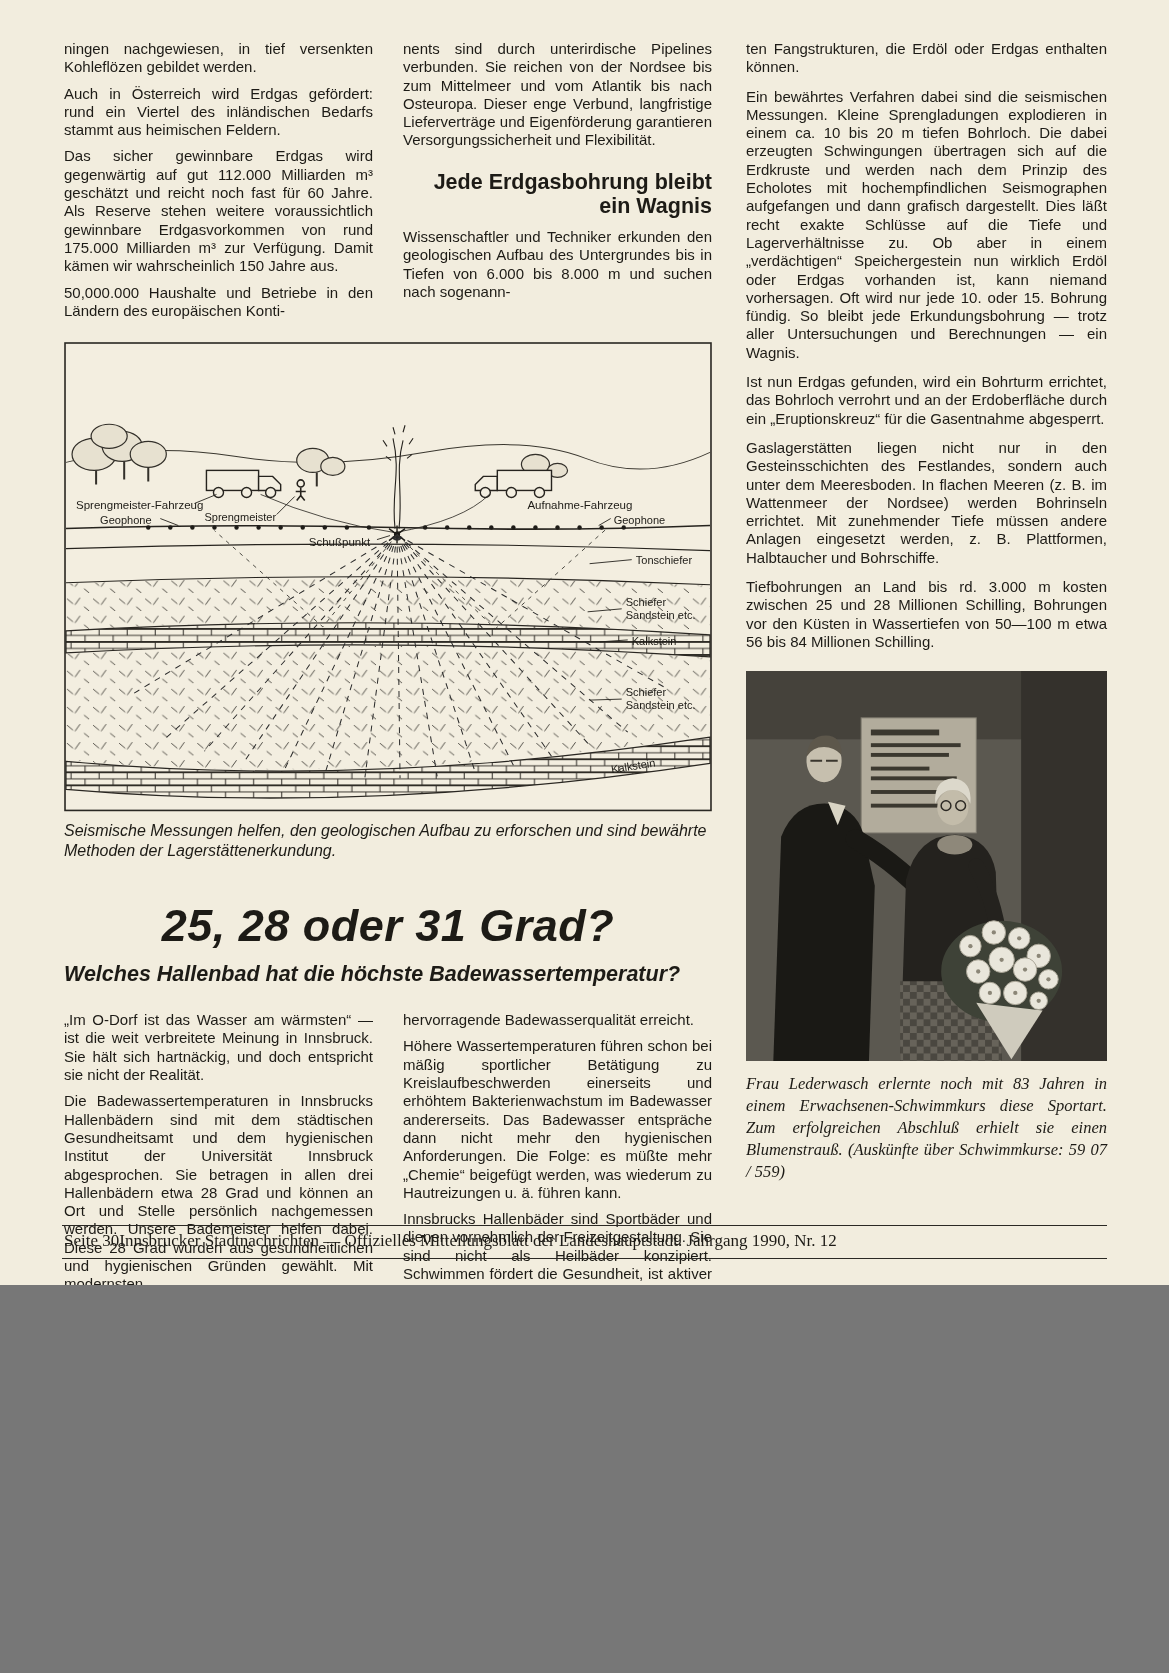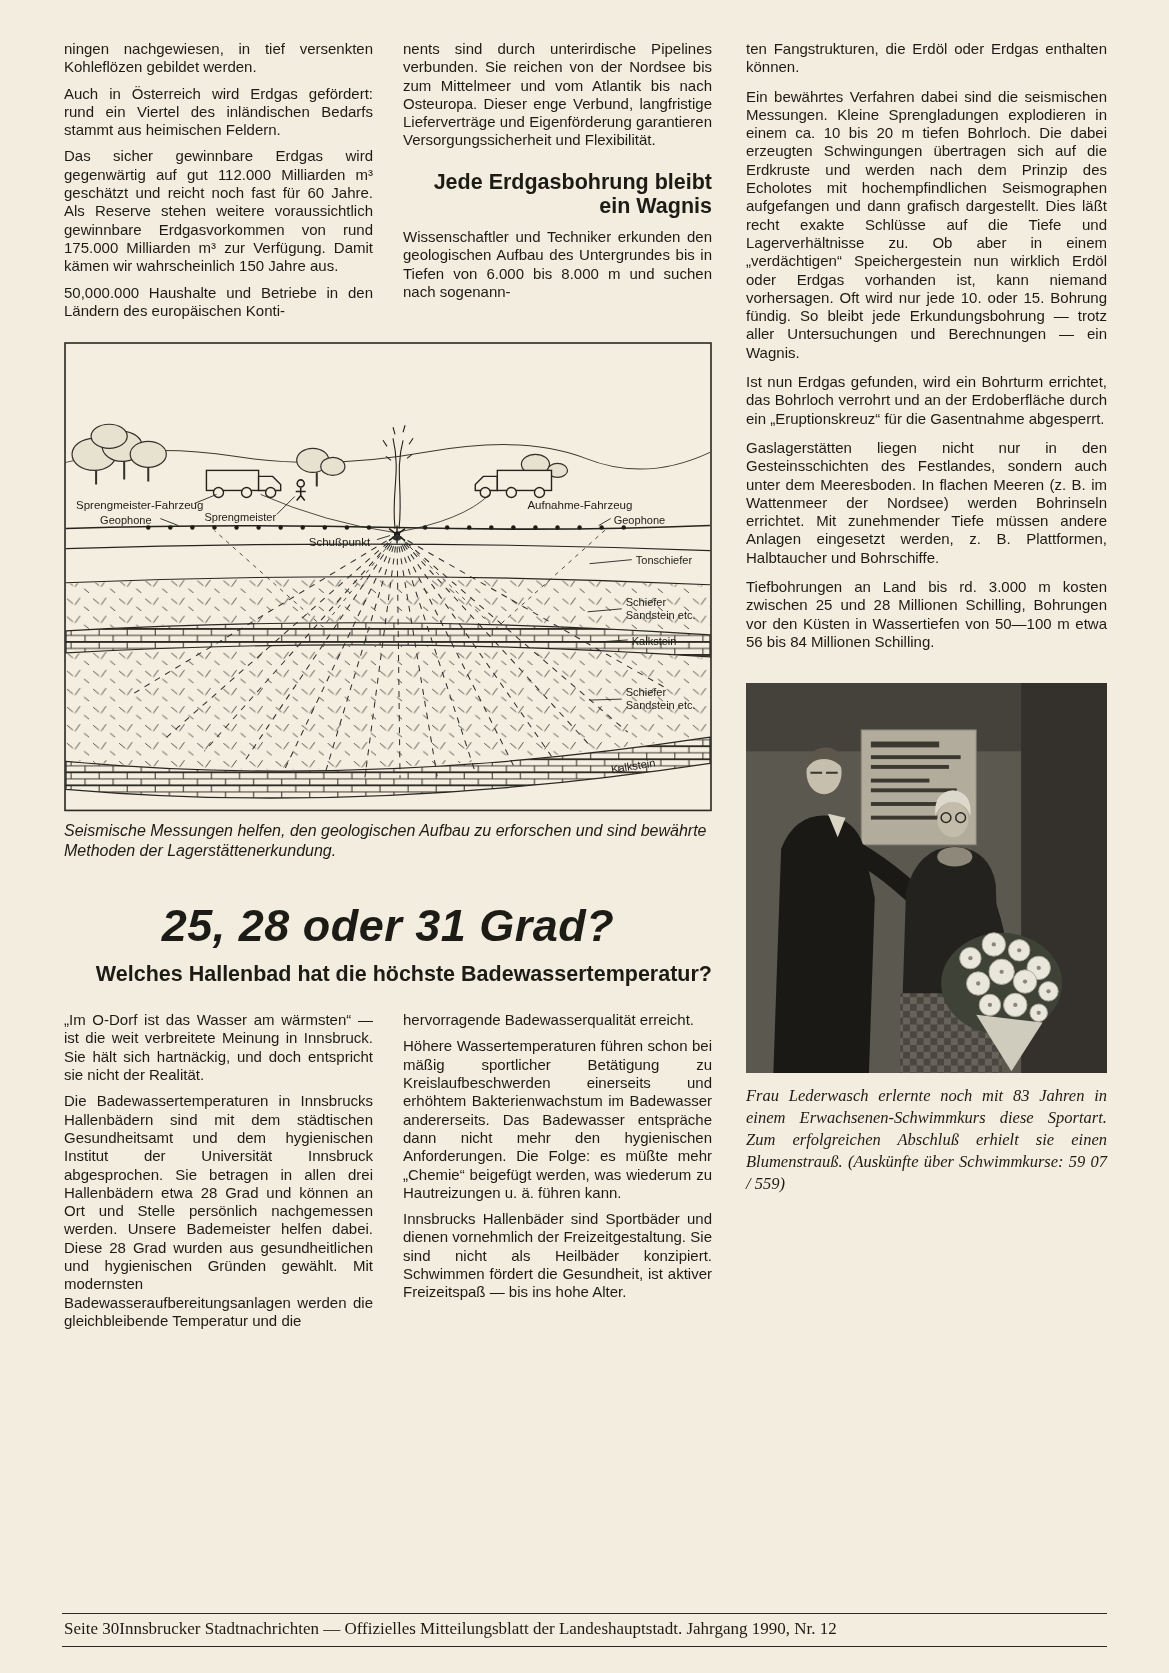--- a/index.html
+++ b/index.html
@@ -1,37 +1,37 @@
 <!DOCTYPE html>
 <html><head>
 <meta charset="utf-8">
 <style>
   * { box-sizing: border-box; }
   html, body { margin: 0; padding: 0; }
   body { background: #777; }
   .page {
-    width: 1169px; height: 1673px; margin: 0 auto;
+    width: 1169px; height: 1285px; margin: 0 auto;
     background: #f2edde; color: #1d1b16;
     font-family: "Liberation Sans", "DejaVu Sans", sans-serif;
     position: relative; padding: 40px 62px 0 64px; overflow: hidden;
   }
   .main { display: flex; gap: 34px; }
   .left-zone { width: 648px; flex: 0 0 648px; }
   .right-col { flex: 1; min-width: 0; }
   .textcols { display: flex; gap: 30px; }
   .textcols .col { flex: 1 1 0; min-width: 0; }
   p.body { margin: 0 0 8px; font-size: 15px; line-height: 1.22; text-align: justify; }
   .right-col p.body { margin-bottom: 11px; }
   h2.section-heading { font-size: 21.5px; line-height: 1.12; margin: 20px 0 10px; font-weight: bold; text-align: right; }
   figure { margin: 0; }
   .diagram-svg { display: block; width: 100%; height: auto; margin-top: 14px; }
   .diagram-caption { font-style: italic; font-size: 16px; line-height: 1.3; margin-top: 9px; }
   .pool-headline { font-size: 45px; text-align: center; margin: 38px 0 10px; font-weight: bold; letter-spacing: .5px; font-style: italic; }
-  .pool-subhead { font-size: 21.5px; text-align: right; margin: 0 0 24px; font-weight: bold; }
-  .photo-figure { margin-top: 32px; }
+  .pool-subhead { font-size: 21.5px; text-align: left; margin: 0 0 24px; font-weight: bold; font-style: italic; }
+  .photo-figure { margin-top: 20px; }
   .photo-svg { display: block; width: 100%; height: auto; }
   .photo-caption { font-family: "Liberation Serif", serif; font-style: italic; font-size: 16.5px; line-height: 1.32; margin-top: 12px; text-align: justify; }
   .page-footer {
     position: absolute; left: 62px; right: 62px; bottom: 26px;
     border-top: 1.5px solid #2b2924; border-bottom: 1.5px solid #2b2924;
     padding: 5px 2px 7px; display: flex; align-items: baseline;
     font-family: "Liberation Serif", serif; font-size: 17px;
   }
   .footer-page-num { flex: 0 0 auto; }
   .footer-text { flex: 1; }

